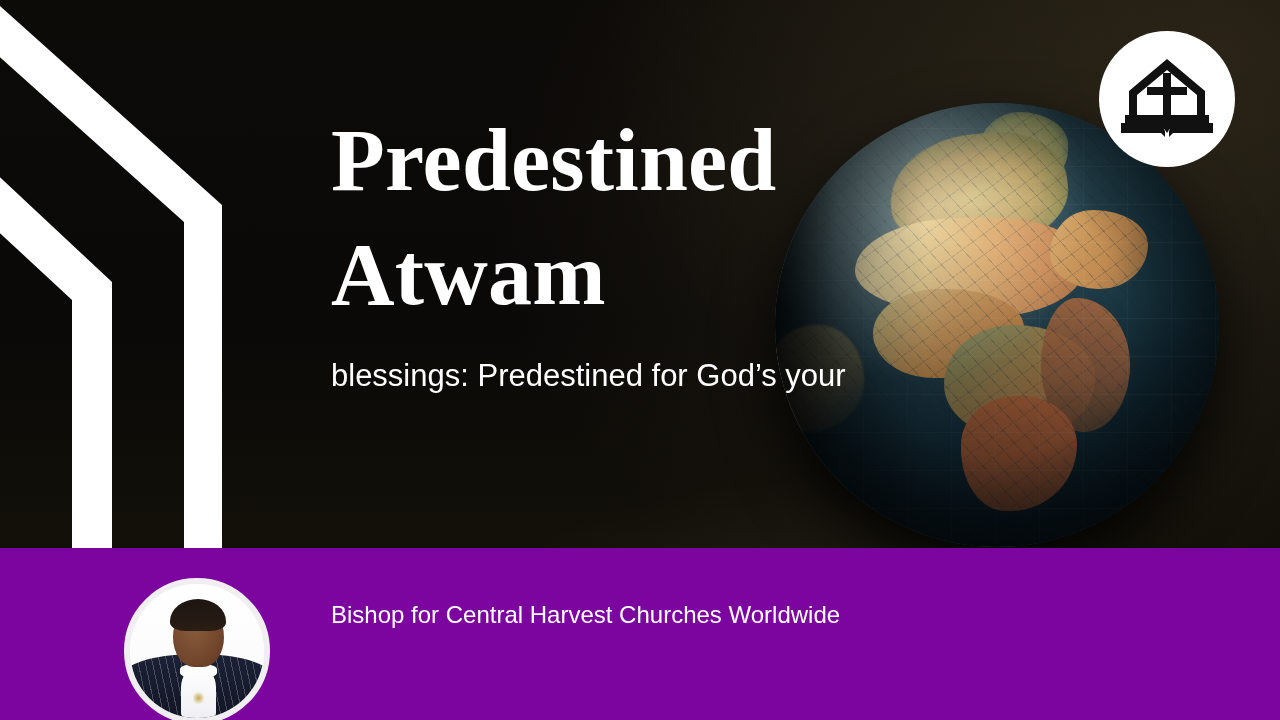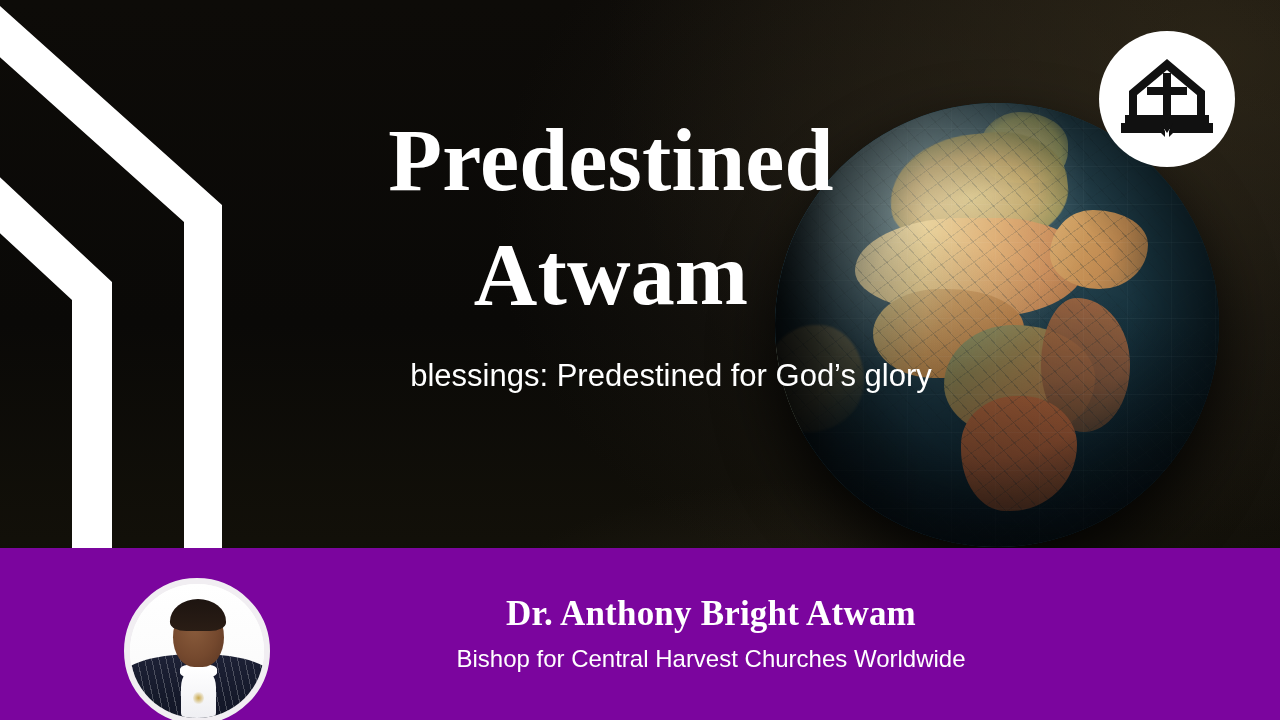--- a/index.html
+++ b/index.html
@@ -4,21 +4,20 @@
 <style>
   * { margin:0; padding:0; box-sizing:border-box; }
   html, body { width:1280px; height:720px; overflow:hidden; background:#000; }
 
   .slide{
     position:relative;
     width:1280px; height:720px;
     background:#8b5cf6;
     font-family:"Liberation Sans", sans-serif;
     overflow:hidden;
-    text-align:center;
   }
 
   
   .photo-bg{
     position:absolute; inset:0;
     background:
       radial-gradient(ellipse 520px 300px at 62% 96%, rgba(60,52,40,.55), rgba(0,0,0,0) 70%),
       radial-gradient(ellipse 700px 560px at 78% 30%, rgba(48,42,30,.55), rgba(0,0,0,0) 72%),
       radial-gradient(ellipse 900px 700px at 95% 8%, rgba(74,62,36,.45), rgba(0,0,0,0) 68%),
       linear-gradient(180deg,#0d0b08 0%, #0a0907 45%, #121009 75%, #070605 100%);
@@ -282,36 +281,35 @@
       <path d="M94 70 L54 70 L50 78 L50 84 L54 80 L94 80 Z" fill="#111111"></path>
     </svg>
   </div>
 
   <div class="headline">
     <div class="title">Predestined</div>
     <div class="title">Atwam</div>
   </div>
 
   <div class="subtitle">
-    <span class="sline">blessings: Predestined for God’s glory</span>
+    <span class="sline">blessings: Predestined for God’s your</span>
   </div>
 
   <div class="footer-bar"></div>
 
   <div class="avatar">
     <div class="avatar-photo">
       <div class="av-bg"></div>
       <div class="av-suit"></div>
       <div class="av-neck"></div>
       <div class="av-collar-band"></div>
       <div class="av-collar"></div>
       <div class="av-head"></div>
       <div class="av-hair"></div>
       <div class="av-chain"></div>
     </div>
   </div>
 
   <div class="speaker">
-    <div class="speaker-name">Dr. Anthony Bright Atwam</div>
     <div class="speaker-role">Bishop for Central Harvest Churches Worldwide</div>
   </div>
 
 </div>
 
 </body></html>

